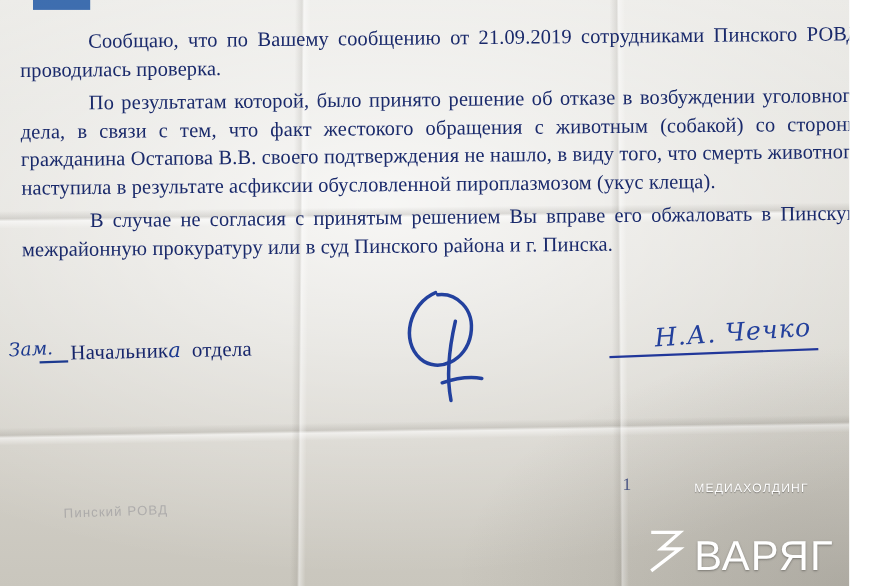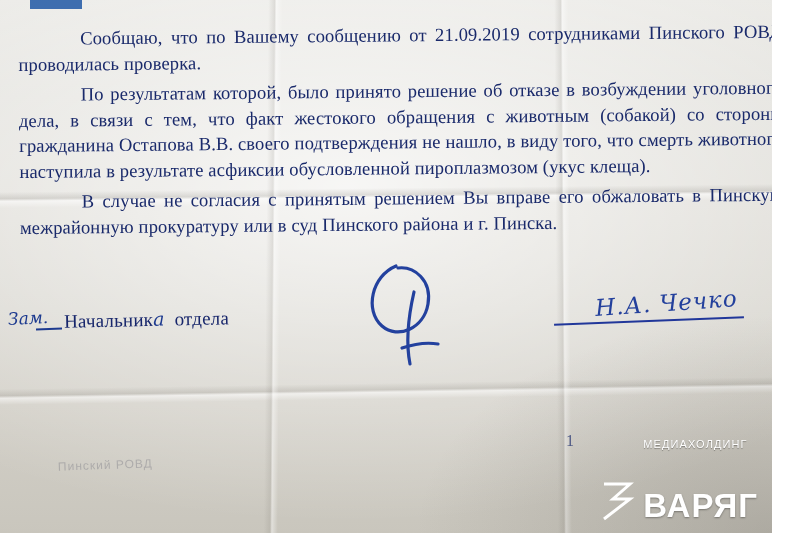--- a/index.html
+++ b/index.html
@@ -205,22 +205,22 @@
   #wm-top {
     font-family: "Liberation Sans", sans-serif;
     font-size: 11px;
     color: #ffffff;
     letter-spacing: 1.1px;
     text-shadow: 0 1px 1px rgba(0,0,0,0.35);
     margin-bottom: -1px;
   }
   #wm-main {
     font-family: "Liberation Sans", sans-serif;
-    font-weight: bold;
-    font-size: 33px;
+    font-weight: normal;
+    font-size: 38px;
     line-height: 34px;
     color: #ffffff;
     letter-spacing: 1px;
     text-shadow: 0 1px 2px rgba(0,0,0,0.35);
   }
 </style>
 </head>
 <body>
 
 <div id="photo">

